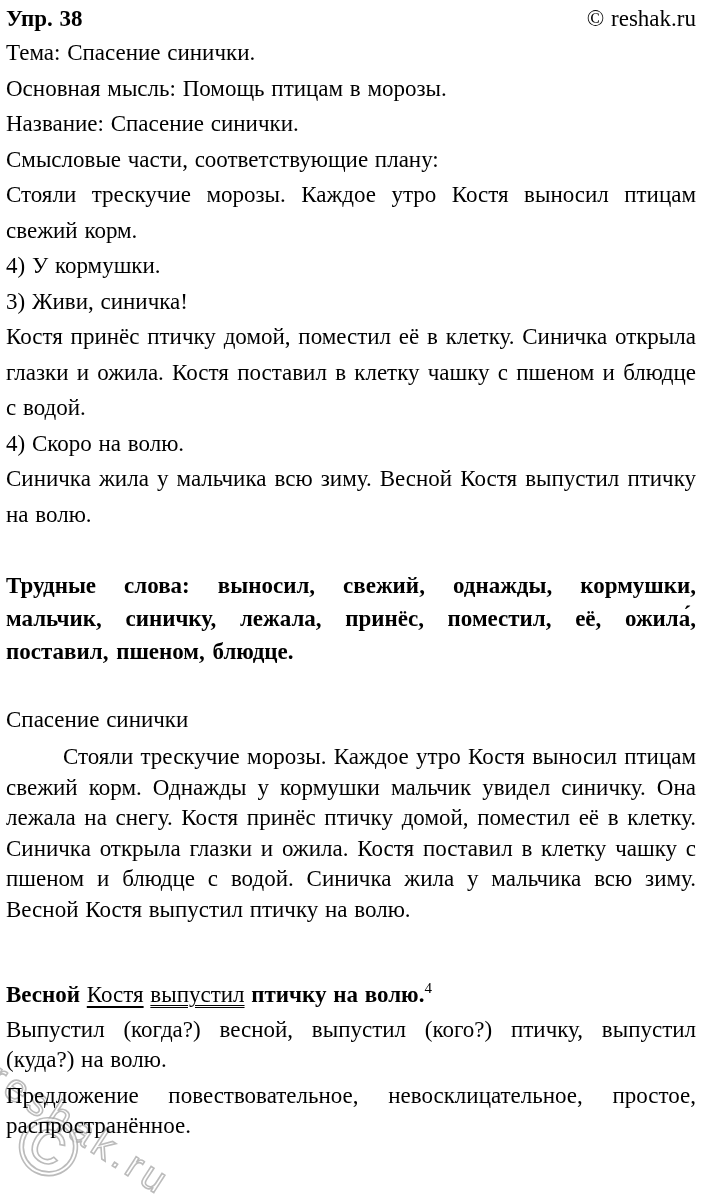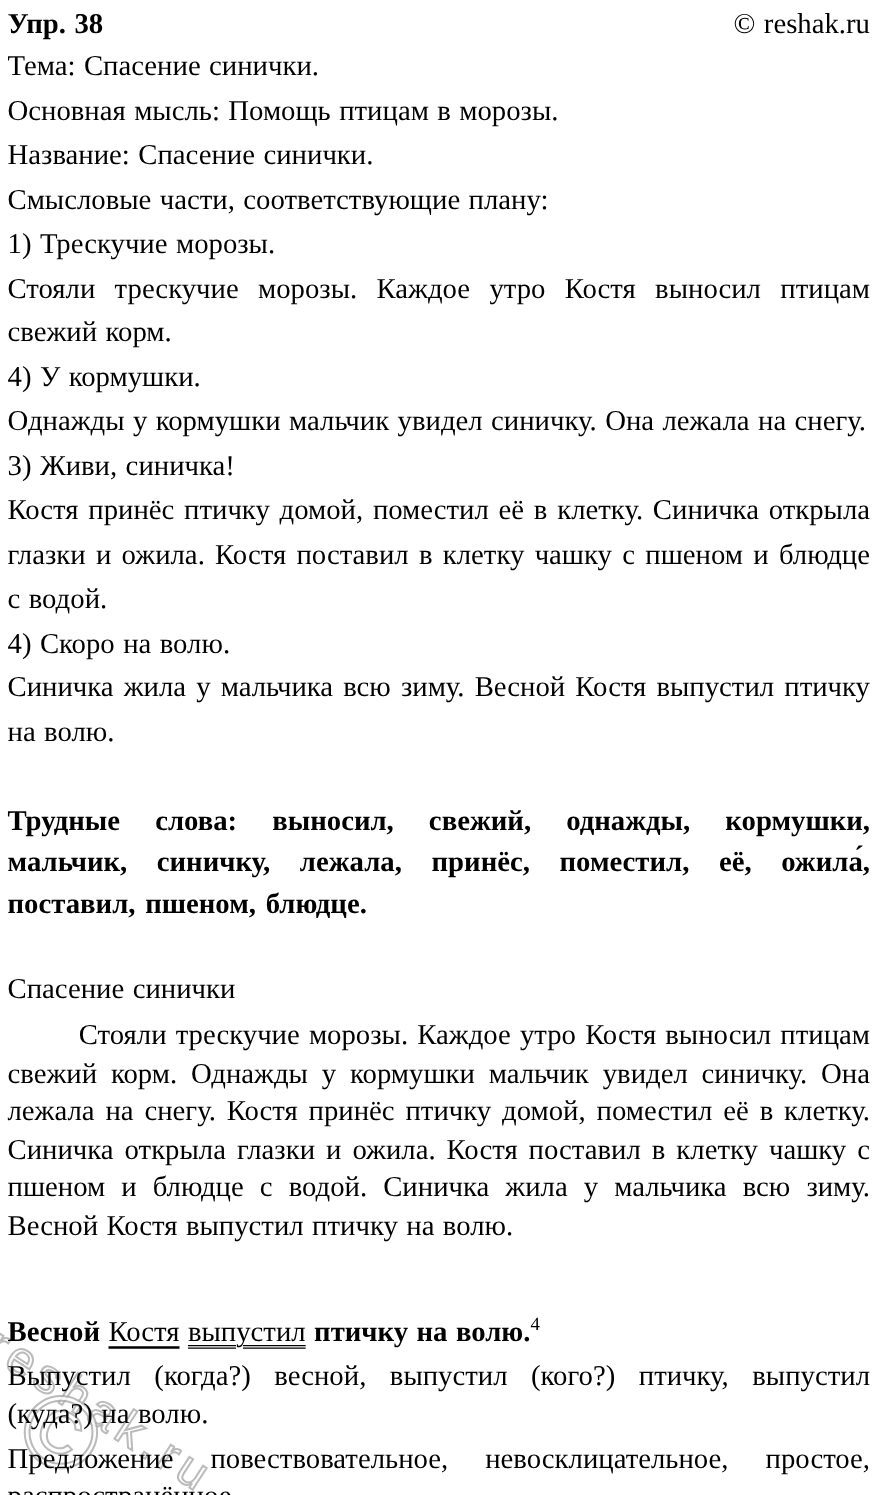--- a/index.html
+++ b/index.html
@@ -78,26 +78,24 @@
     <span class="hd-ex">Упр. 38</span>
     <span class="hd-cp">© reshak.ru</span>
   </div>
 
   <p class="la">Тема: Спасение синички.</p>
   <p class="la">Основная мысль: Помощь птицам в морозы.</p>
   <p class="la">Название: Спасение синички.</p>
   <p class="la">Смысловые части, соответствующие плану:</p>
 
   <div class="plan-block">
-    <p class="la">1) Трескучие морозы.</p>
     <p class="la">Стояли трескучие морозы. Каждое утро Костя выносил птицам свежий корм.</p>
   </div>
   <div class="plan-block">
     <p class="la">4) У кормушки.</p>
-    <p class="la">Однажды у кормушки мальчик увидел синичку. Она лежала на снегу.</p>
   </div>
   <div class="plan-block">
     <p class="la">3) Живи, синичка!</p>
     <p class="la">Костя принёс птичку домой, поместил её в клетку. Синичка открыла глазки и ожила. Костя поставил в клетку чашку с пшеном и блюдце с водой.</p>
   </div>
   <div class="plan-block">
     <p class="la">4) Скоро на волю.</p>
     <p class="la">Синичка жила у мальчика всю зиму. Весной Костя выпустил птичку на волю.</p>
   </div>
 

